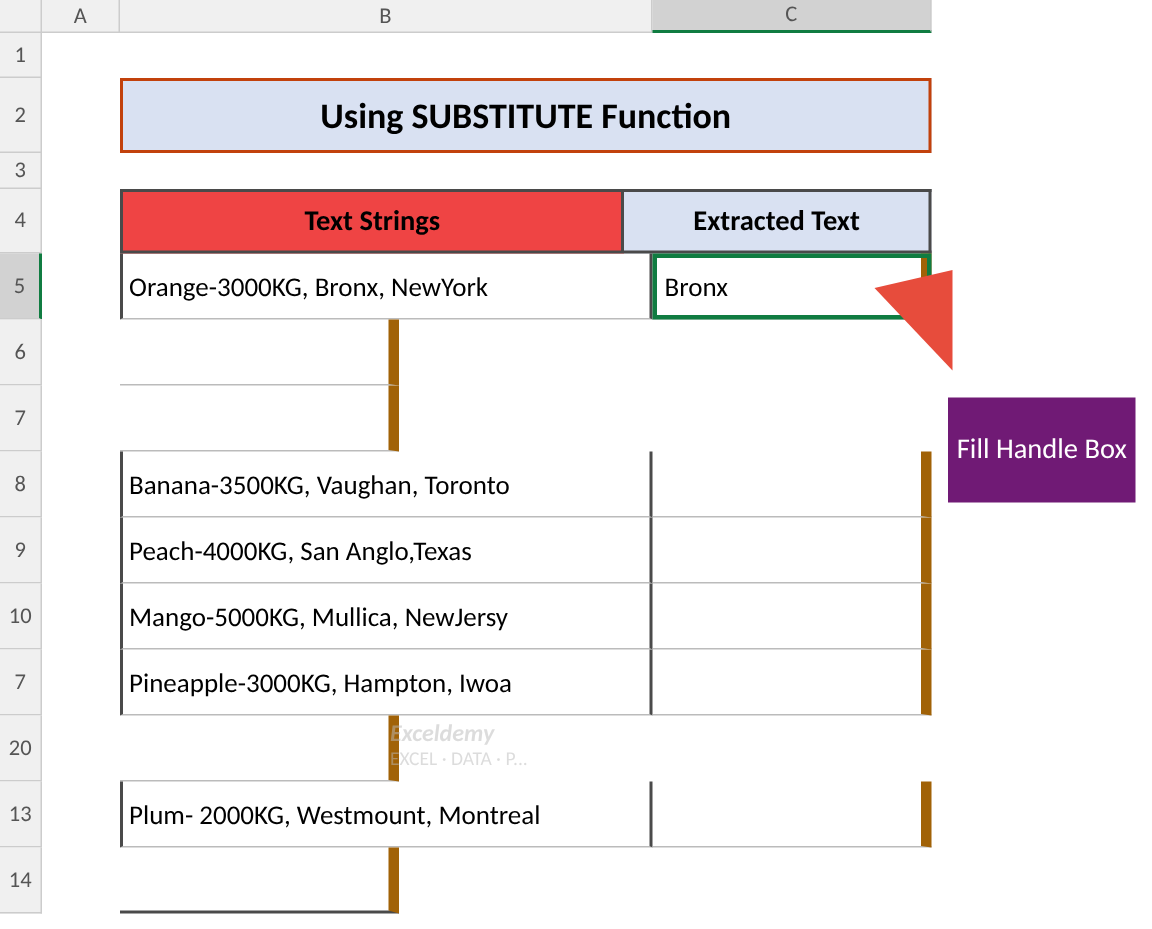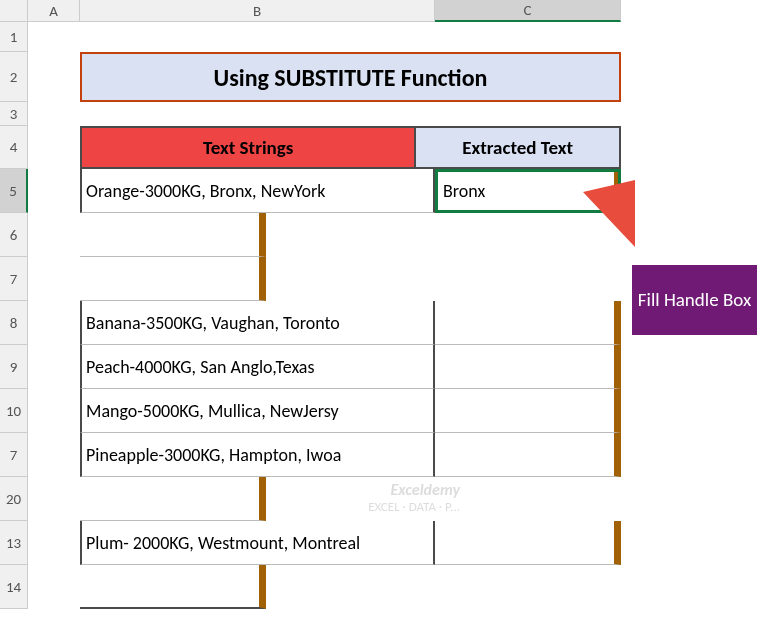--- a/index.html
+++ b/index.html
@@ -37,21 +37,21 @@
     .td-b { width: 355px; border-left: 2px solid #4a4a4a; border-right: 2px solid #4a4a4a; border-bottom: 1px solid #bbb; display: flex; align-items: center; padding-left: 4px; font-size: 18px; }
     .td-c { width: 186px; border-right: 7px solid #a16207; border-bottom: 1px solid #bbb; display: flex; align-items: center; padding-left: 8px; font-size: 18px; }
     .data-row:last-child .td-b, .data-row:last-child .td-c { border-bottom: 2px solid #4a4a4a; }
     
     .active-cell { position: absolute; top: 147px; left: 407px; width: 186px; height: 44px; border: 3px solid #107c41; pointer-events: none; z-index: 5; }
     .fill-handle { position: absolute; bottom: -5px; right: -5px; width: 8px; height: 8px; background: #107c41; border: 1px solid #fff; }
     
     .callout-arrow { position: absolute; top: 180px; left: 583px; width: 0; height: 0; border-right: 52px solid #e74c3c; border-top: 12px solid transparent; border-bottom: 55px solid transparent; z-index: 9; }
     .callout-box { position: absolute; top: 265px; left: 632px; width: 125px; height: 70px; background: #701a75; color: #fff; display: flex; align-items: center; justify-content: center; text-align: center; font-size: 19px; line-height: 1.3; z-index: 10; }
     
-    .watermark { position: absolute; top: 480px; left: 260px; width: 200px; text-align: right; color: #bbb; font-size: 13px; opacity: 0.5; z-index: 1; pointer-events: none; }
+    .watermark { position: absolute; top: 480px; left: 260px; width: 200px; text-align: left; color: #bbb; font-size: 13px; opacity: 0.5; z-index: 1; pointer-events: none; }
     .watermark .excel { font-weight: bold; font-style: italic; font-size: 16px; }
   </style>
 </head>
 <body>
 
 <div class="grid">
   <div class="col-headers">
     <div class="corner"></div>
     <div class="col-header col-A">A</div>
     <div class="col-header col-B">B</div>

